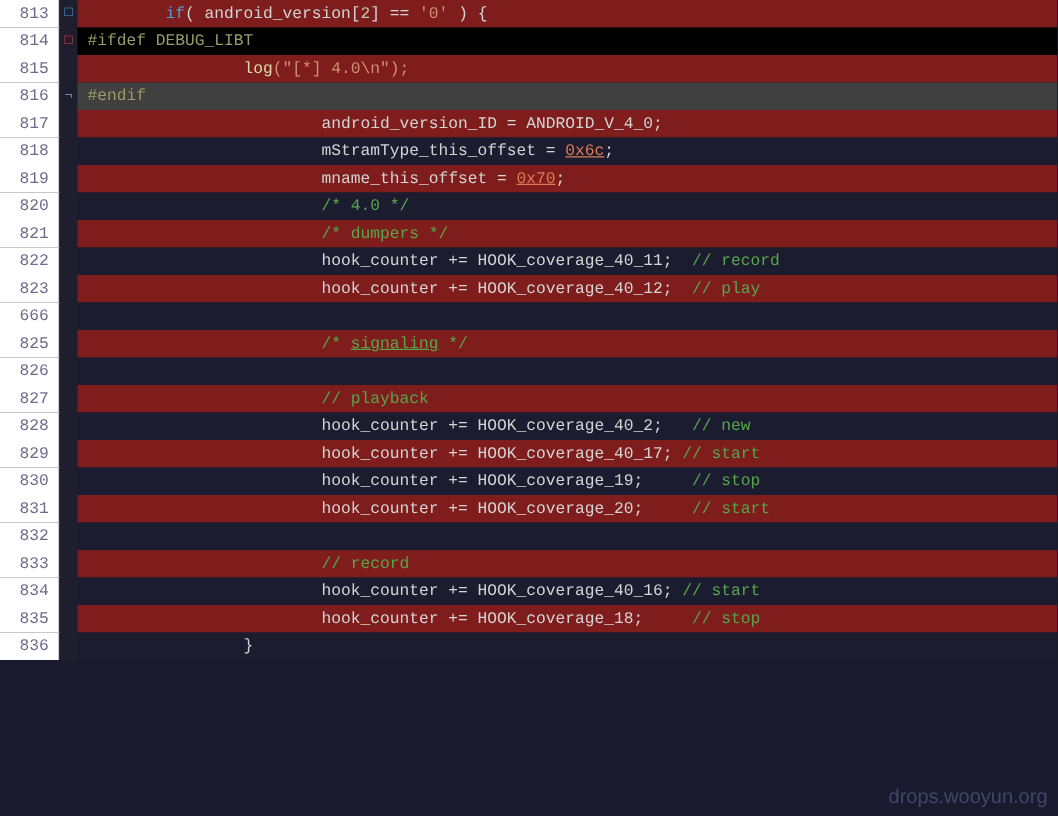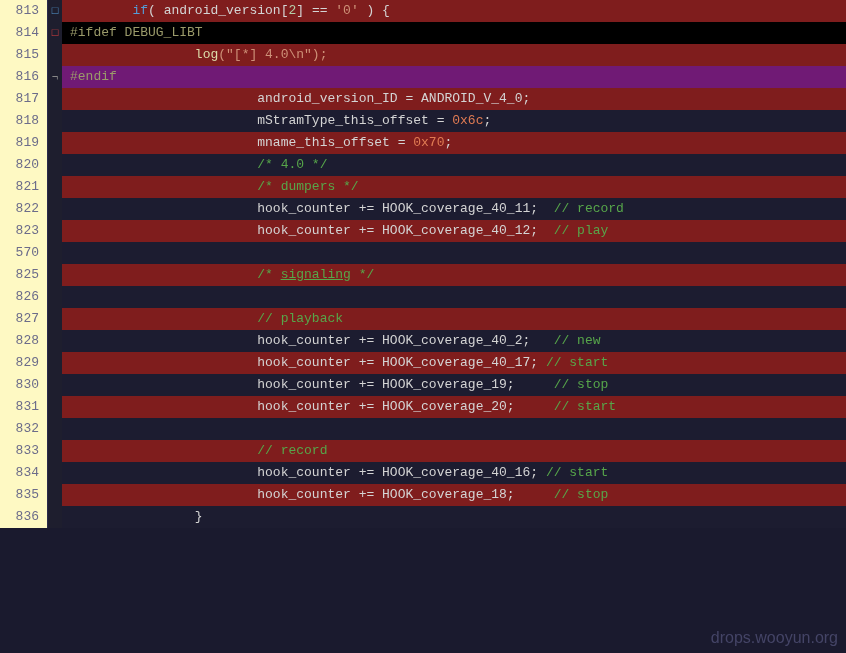--- a/index.html
+++ b/index.html
@@ -28,21 +28,21 @@
     }
 
     .line-row {
       display: flex;
       align-items: stretch;
       min-height: 22px;
     }
 
     .line-num {
       min-width: 48px;
-      background: #fef9c3;
+      background: #ffffff;
       color: #6c6c8a;
       text-align: right;
       padding-right: 8px;
       padding-left: 4px;
       user-select: none;
       border-right: 1px solid #2a2a4a;
       font-size: 13px;
       line-height: 22px;
       flex-shrink: 0;
     }
@@ -70,21 +70,21 @@
       background: #1c1c30;
     }
 
     
     .kw { color: #569cd6; } 
     .fn { color: #dcdcaa; } 
     .str { color: #ce9178; } 
     .num { color: #b5cea8; } 
     .cmt { color: #57a64a; } 
     .pp { color: #9b9b6a; } 
-    .hex { color: #e07b53; } 
+    .hex { color: #e07b53; text-decoration: underline; } 
     .plain { color: #d4d4d4; }
 
     .watermark {
       position: absolute;
       bottom: 4px;
       right: 8px;
       color: #444466;
       font-size: 16px;
       font-family: Arial, sans-serif;
     }
@@ -111,21 +111,21 @@
       <div class="line-row">
         <div class="line-num">815</div>
         <div class="line-marker"></div>
         <div class="line-content"><span class="plain">                </span><span class="fn">log</span><span class="str">("[*] 4.0\n");</span></div>
       </div>
       <div class="line-row">
         <div class="line-num">816</div>
         <div class="line-marker">
           <span style="color:#888;font-size:11px;">¬</span>
         </div>
-        <div class="line-content" style="background: #701a75;"><span class="pp">#endif</span></div>
+        <div class="line-content" style="background: #404040;"><span class="pp">#endif</span></div>
       </div>
       <div class="line-row">
         <div class="line-num">817</div>
         <div class="line-marker"></div>
         <div class="line-content"><span class="plain">                        android_version_ID = ANDROID_V_4_0;</span></div>
       </div>
       <div class="line-row">
         <div class="line-num">818</div>
         <div class="line-marker"></div>
         <div class="line-content"><span class="plain">                        mStramType_this_offset = </span><span class="hex">0x6c</span><span class="plain">;</span></div>
@@ -149,21 +149,21 @@
         <div class="line-num">822</div>
         <div class="line-marker"></div>
         <div class="line-content"><span class="plain">                        hook_counter += HOOK_coverage_40_11;  </span><span class="cmt">// record</span></div>
       </div>
       <div class="line-row">
         <div class="line-num">823</div>
         <div class="line-marker"></div>
         <div class="line-content"><span class="plain">                        hook_counter += HOOK_coverage_40_12;  </span><span class="cmt">// play</span></div>
       </div>
       <div class="line-row">
-        <div class="line-num">570</div>
+        <div class="line-num">666</div>
         <div class="line-marker"></div>
         <div class="line-content"> </div>
       </div>
       <div class="line-row">
         <div class="line-num">825</div>
         <div class="line-marker"></div>
         <div class="line-content"><span class="cmt">                        /* </span><span class="cmt" style="text-decoration: underline;">signaling</span><span class="cmt"> */</span></div>
       </div>
       <div class="line-row">
         <div class="line-num">826</div>

